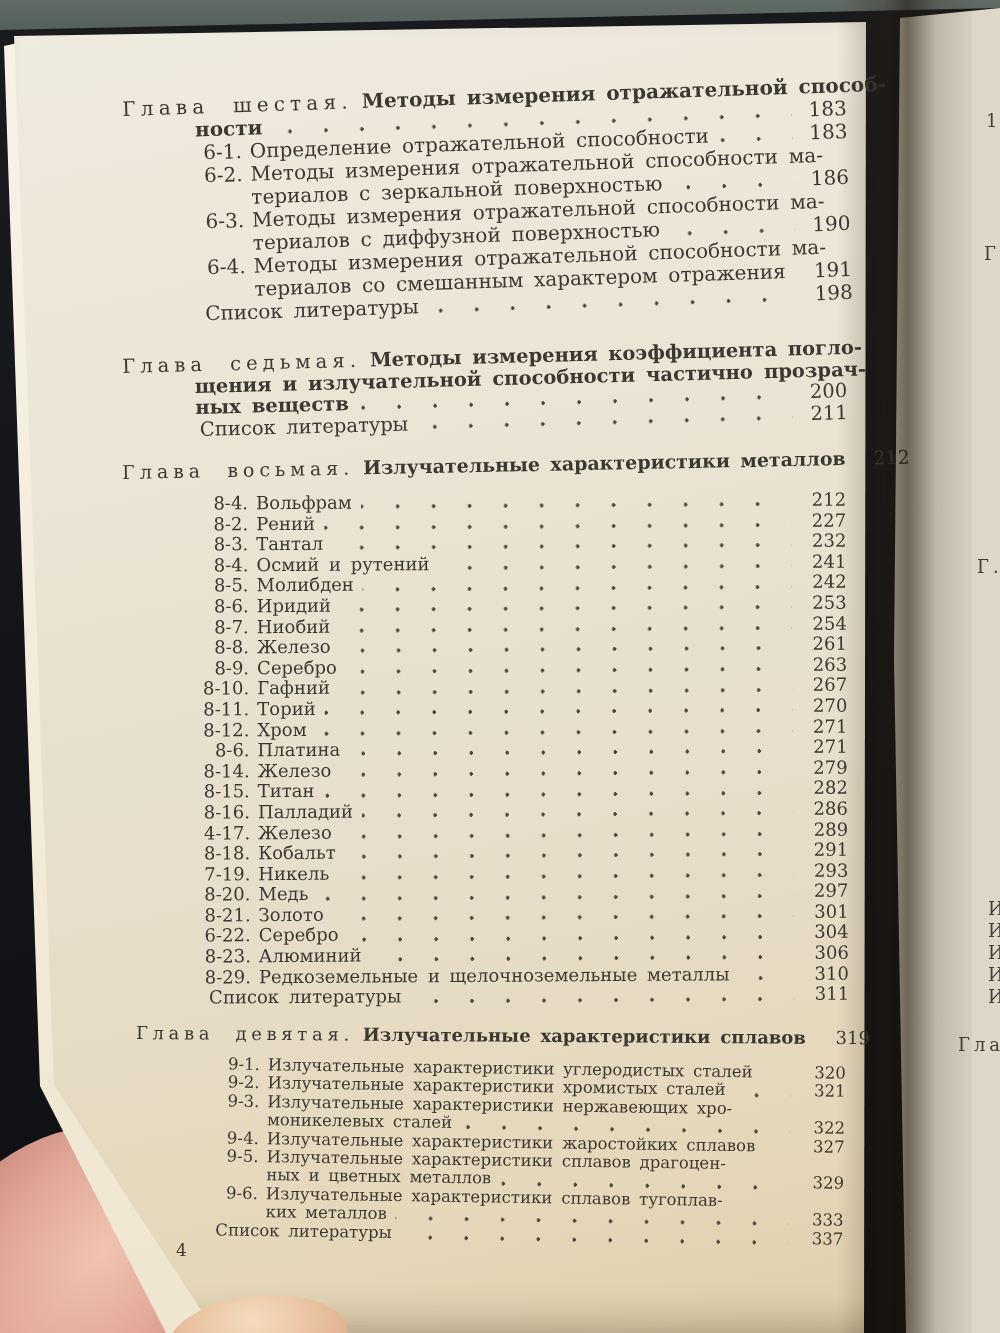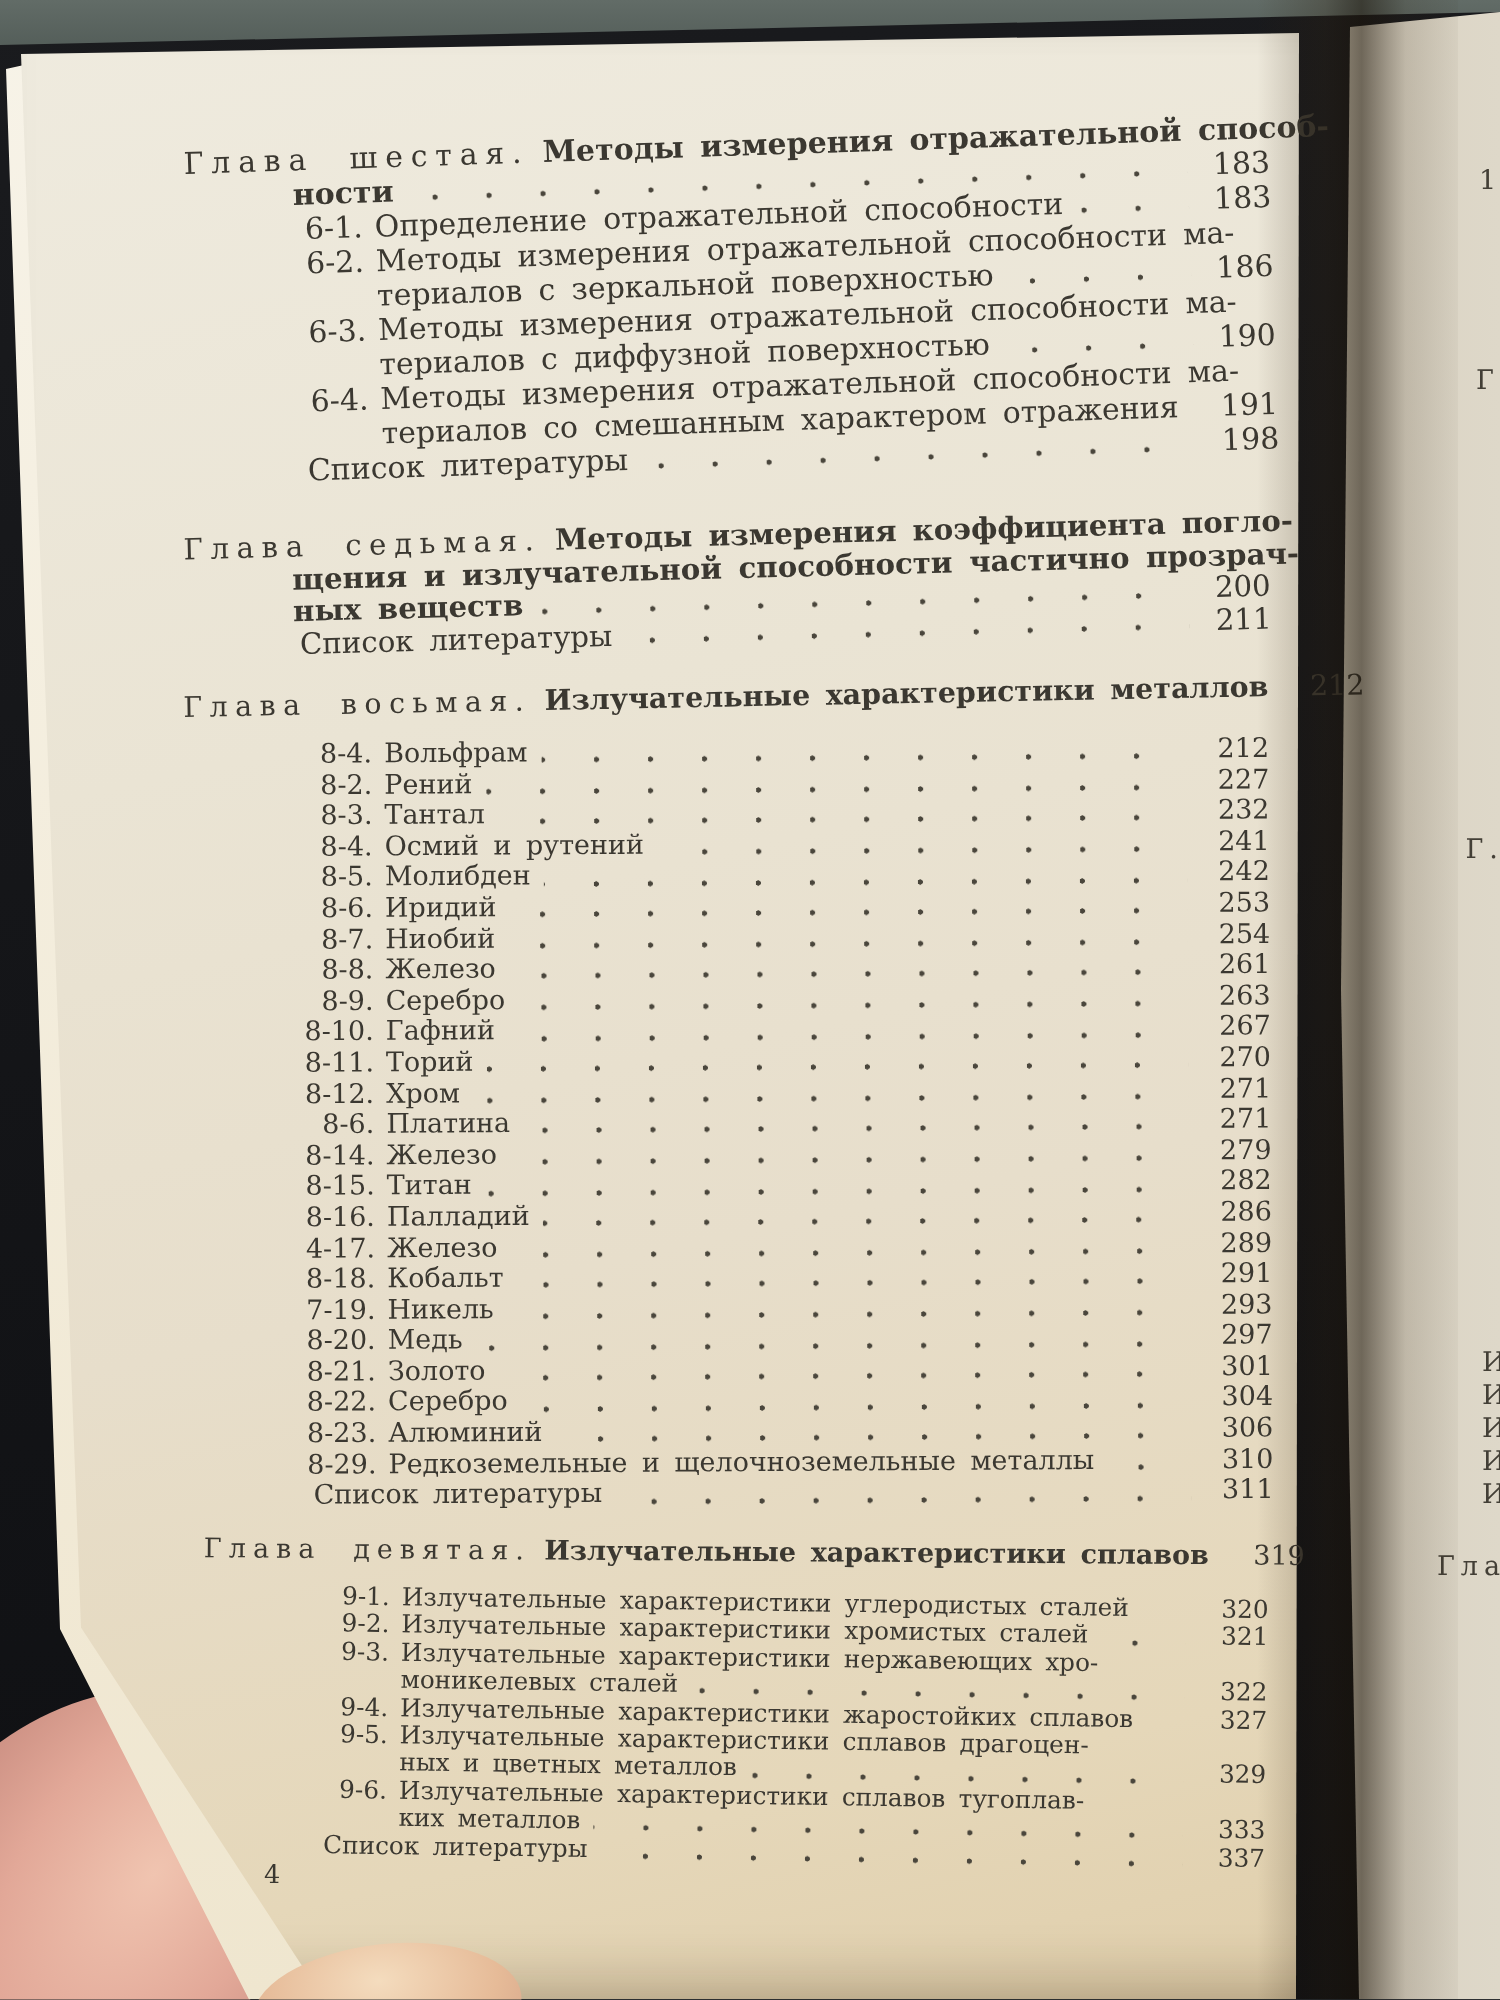--- a/index.html
+++ b/index.html
@@ -281,21 +281,21 @@
           <span class="dots"></span>
           <span class="pg">297</span>
         </div>
         <div class="row item">
           <span class="num">8-21.</span>
           <span class="txt">Золото</span>
           <span class="dots"></span>
           <span class="pg">301</span>
         </div>
         <div class="row item">
-          <span class="num">8-22.</span>
+          <span class="num">6-22.</span>
           <span class="txt">Серебро</span>
           <span class="dots"></span>
           <span class="pg">304</span>
         </div>
         <div class="row item">
           <span class="num">8-23.</span>
           <span class="txt">Алюминий</span>
           <span class="dots"></span>
           <span class="pg">306</span>
         </div>

